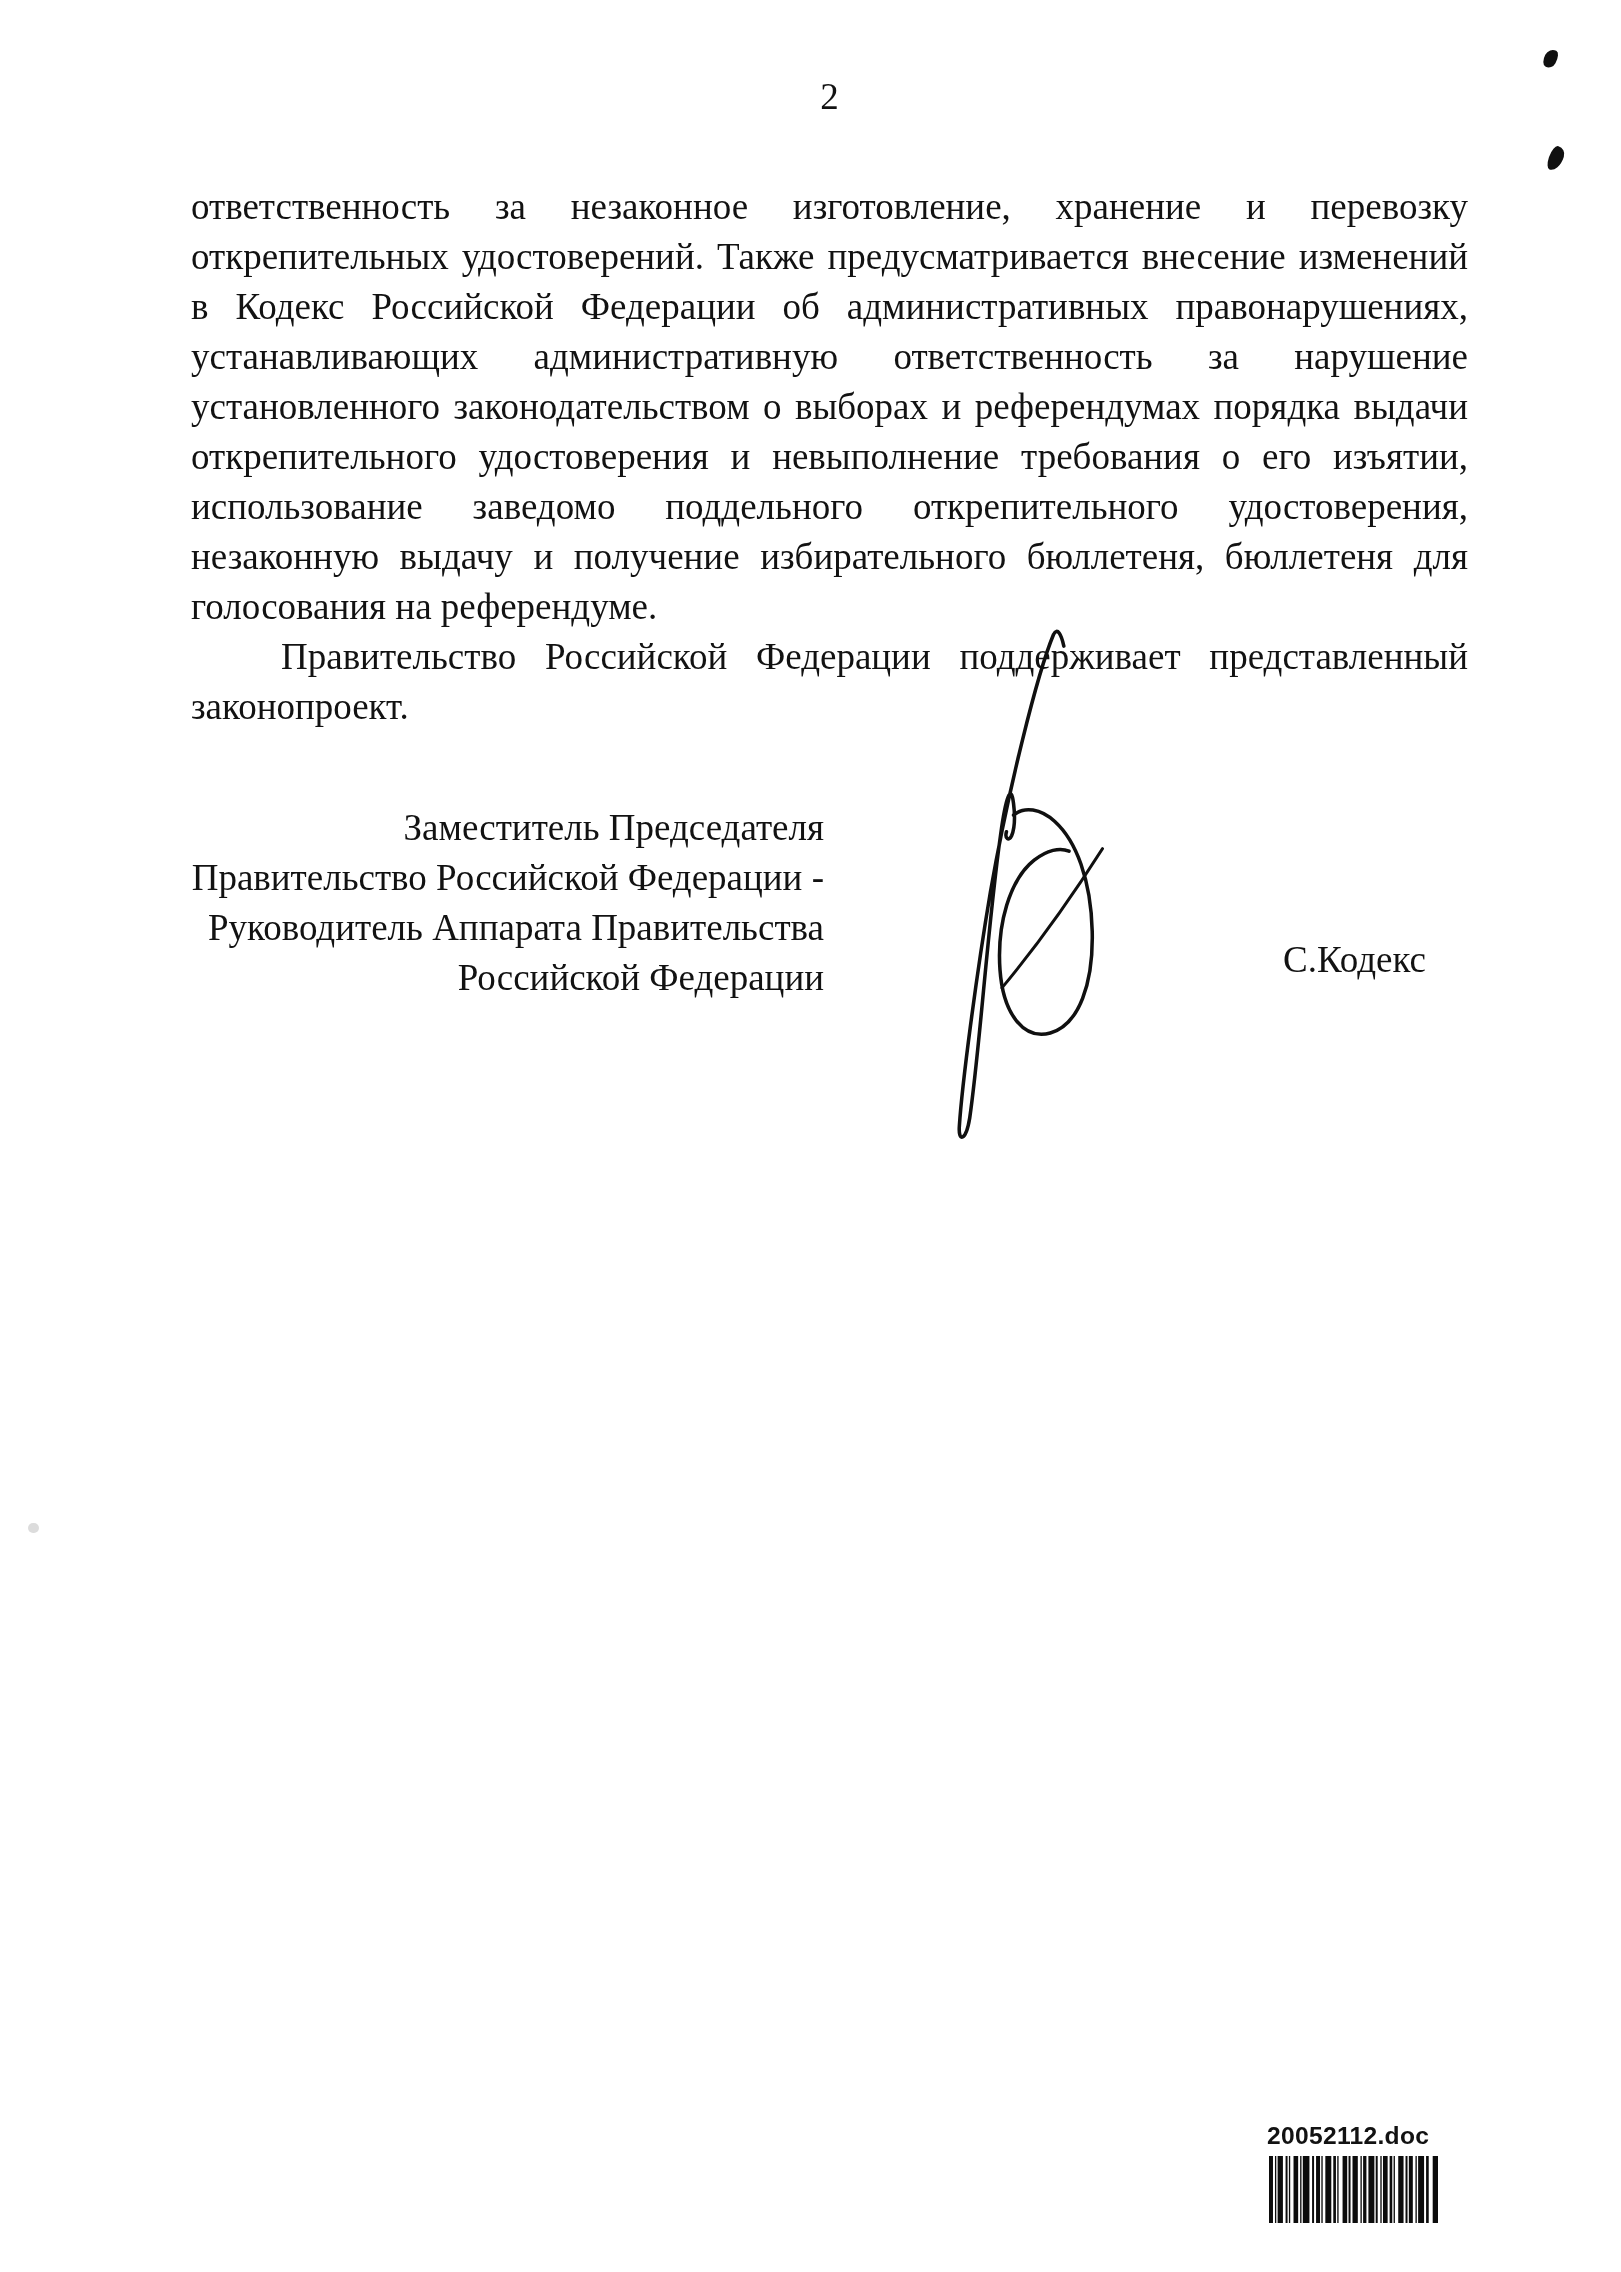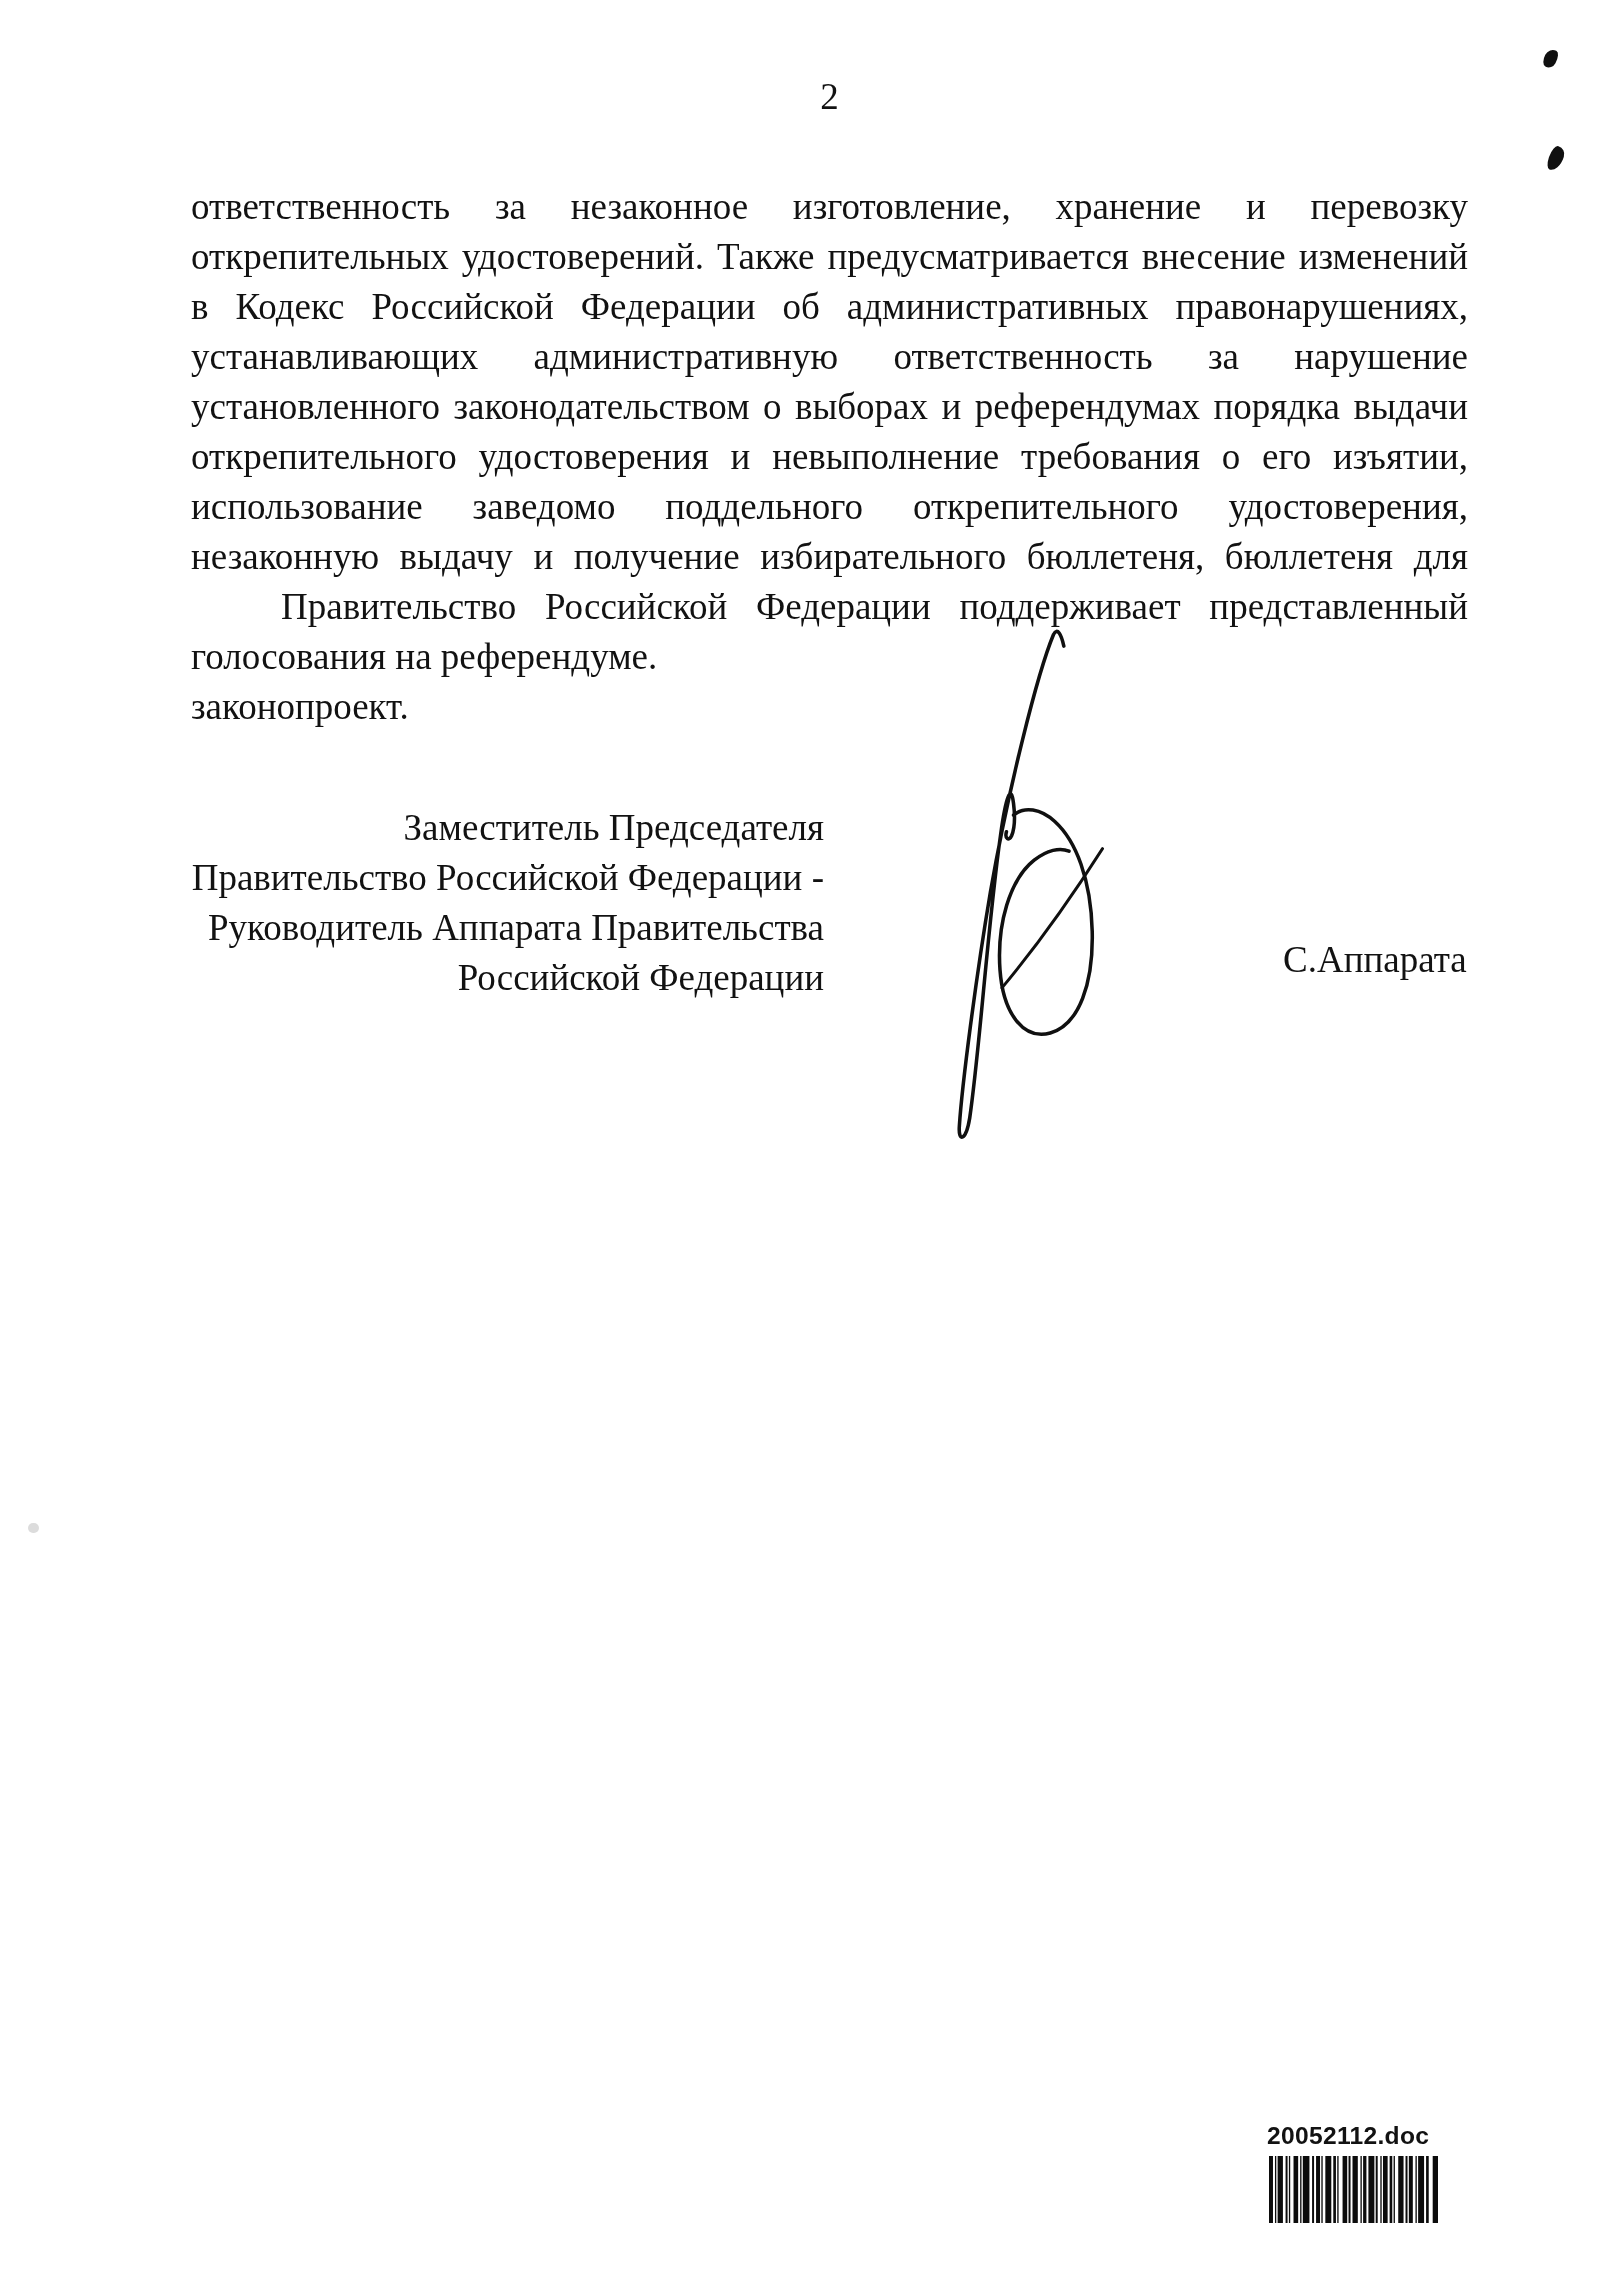--- a/index.html
+++ b/index.html
@@ -81,33 +81,33 @@
 
   <div class="body-text">
       <div class="line">ответственность за незаконное изготовление, хранение и перевозку</div>
       <div class="line">открепительных удостоверений. Также предусматривается внесение изменений</div>
       <div class="line">в Кодекс Российской Федерации об административных правонарушениях,</div>
       <div class="line">устанавливающих административную ответственность за нарушение</div>
       <div class="line">установленного законодательством о выборах и референдумах порядка выдачи</div>
       <div class="line">открепительного удостоверения и невыполнение требования о его изъятии,</div>
       <div class="line">использование заведомо поддельного открепительного удостоверения,</div>
       <div class="line">незаконную выдачу и получение избирательного бюллетеня, бюллетеня для</div>
+      <div class="line last">голосования на референдуме.</div>
       <div class="line indent">Правительство Российской Федерации поддерживает представленный</div>
-      <div class="line last">голосования на референдуме.</div>
       <div class="line last">законопроект.</div>
     </div>
 
   <div class="signoff">
       <div>Заместитель Председателя</div>
       <div>Правительство Российской Федерации -</div>
       <div>Руководитель Аппарата Правительства</div>
       <div>Российской Федерации</div>
     </div>
 
-  <div class="signer-name">С.Аппарата</div>
+  <div class="signer-name">С.Кодекс</div>
 
   <svg class="signature-svg" viewBox="0 0 290 820">
     <g fill="none" stroke="#101010" stroke-linecap="round" stroke-linejoin="round">
       <path stroke-width="5.5" d="M 206 38 C 202 20 196 8 190 20
            C 165 80 120 260 92 420
            C 70 550 48 720 44 782
            C 42 808 54 806 60 770
            C 76 660 88 470 108 330
            C 116 272 124 250 128 282
            C 131 306 130 320 125 332

